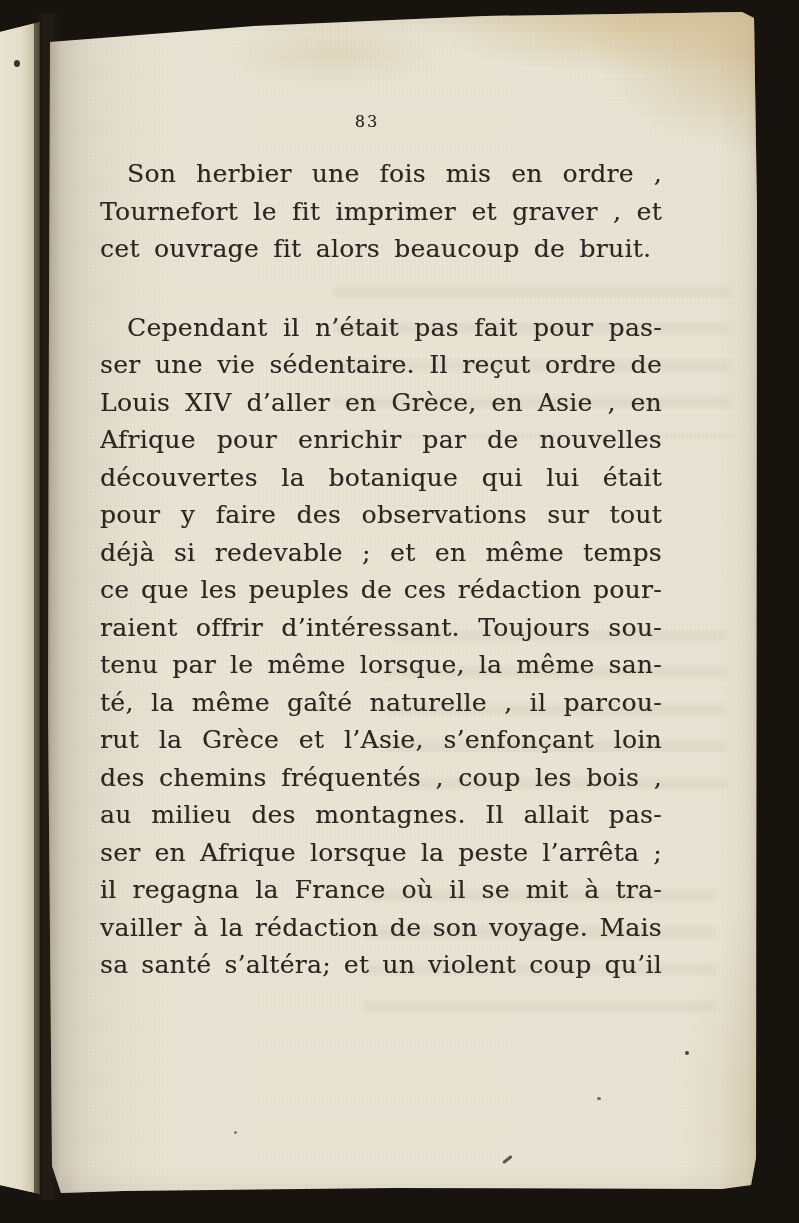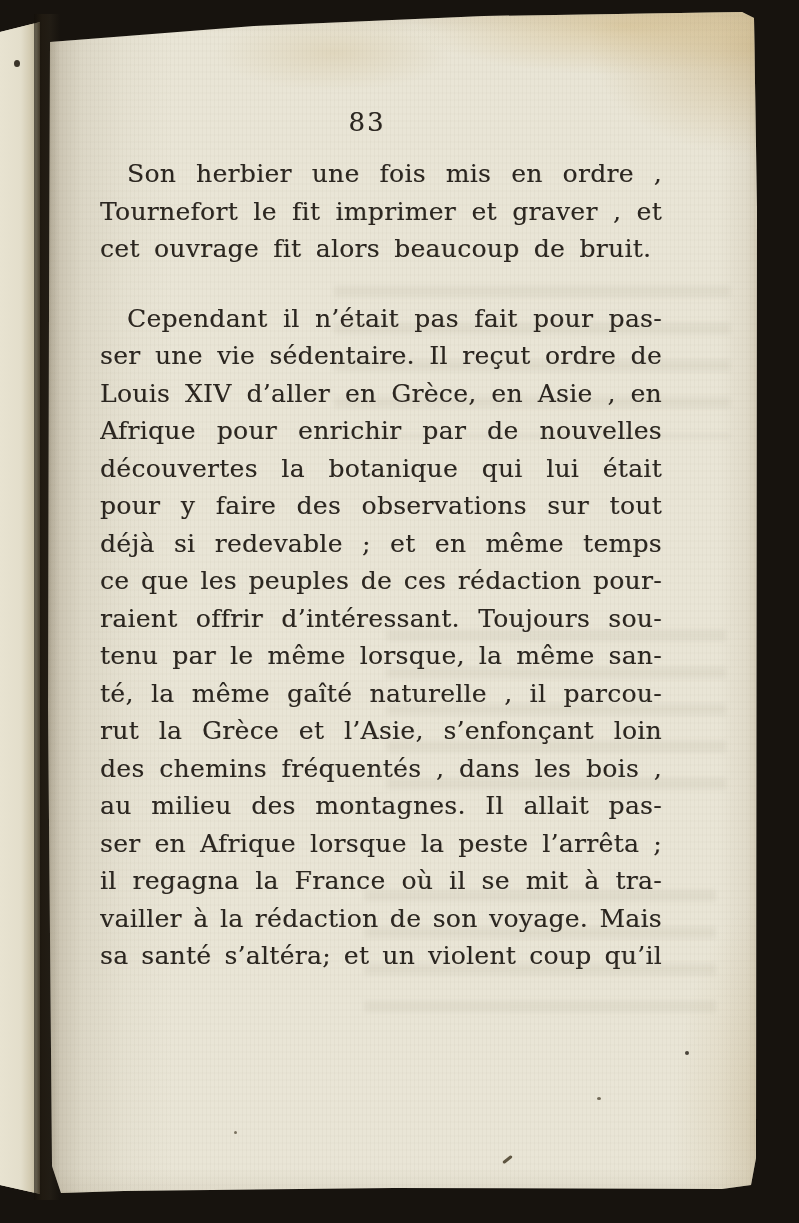--- a/index.html
+++ b/index.html
@@ -87,38 +87,38 @@
   .ghost-1 { left: 300px; top: 278px; width: 396px; height: 152px; }
   .ghost-2 { left: 352px; top: 622px; width: 340px; height: 162px; }
   .ghost-3 { left: 330px; top: 882px; width: 352px; height: 132px; }
 
   
   .page-number {
     position: absolute;
     left: 52px; top: 95px;
     width: 562px;
     text-align: center;
-    font-size: 26px;
+    font-size: 16px;
     line-height: 38px;
     letter-spacing: 2px;
     color: var(--c-ink, #2b2620);
     text-shadow: 0.4px 0.4px 0 rgba(43,38,32,0.35);
   }
   .text-block {
     position: absolute;
     left: 66px; top: 147px;
     width: 562px;
     color: var(--c-ink, #2b2620);
     font-size: 25px;
     text-shadow: 0.4px 0.4px 0 rgba(43,38,32,0.35);
     letter-spacing: 0.3px;
     word-spacing: 3px;
   }
   .paragraph { margin: 0; }
-  .paragraph + .paragraph { margin-top: 32px; }
+  .paragraph + .paragraph { margin-top: 41px; }
   .line {
     height: 37.5px;
     line-height: 37.5px;
     text-align: justify;
     text-align-last: justify;
     white-space: nowrap;
     overflow: hidden;
   }
   .paragraph .line:first-child { text-indent: 27px; }
   .paragraph.no-justify-last .line:last-child {
@@ -164,21 +164,21 @@
           <div class="line">Louis XIV d’aller en Grèce, en Asie , en</div>
           <div class="line">Afrique pour enrichir par de nouvelles</div>
           <div class="line">découvertes la botanique qui lui était</div>
           <div class="line">pour y faire des observations sur tout</div>
           <div class="line">déjà si redevable ; et en même temps</div>
           <div class="line">ce que les peuples de ces rédaction pour-</div>
           <div class="line">raient offrir d’intéressant. Toujours sou-</div>
           <div class="line">tenu par le même lorsque, la même san-</div>
           <div class="line">té, la même gaîté naturelle , il parcou-</div>
           <div class="line">rut la Grèce et l’Asie, s’enfonçant loin</div>
-          <div class="line">des chemins fréquentés , dans les bois ,</div>
+          <div class="line">des chemins fréquentés , coup les bois ,</div>
           <div class="line">au milieu des montagnes. Il allait pas-</div>
           <div class="line">ser en Afrique lorsque la peste l’arrêta ;</div>
           <div class="line">il regagna la France où il se mit à tra-</div>
           <div class="line">vailler à la rédaction de son voyage. Mais</div>
           <div class="line">sa santé s’altéra; et un violent coup qu’il</div>
         </div>
       </div>
   </div>
 
   <div class="gutter"></div>

